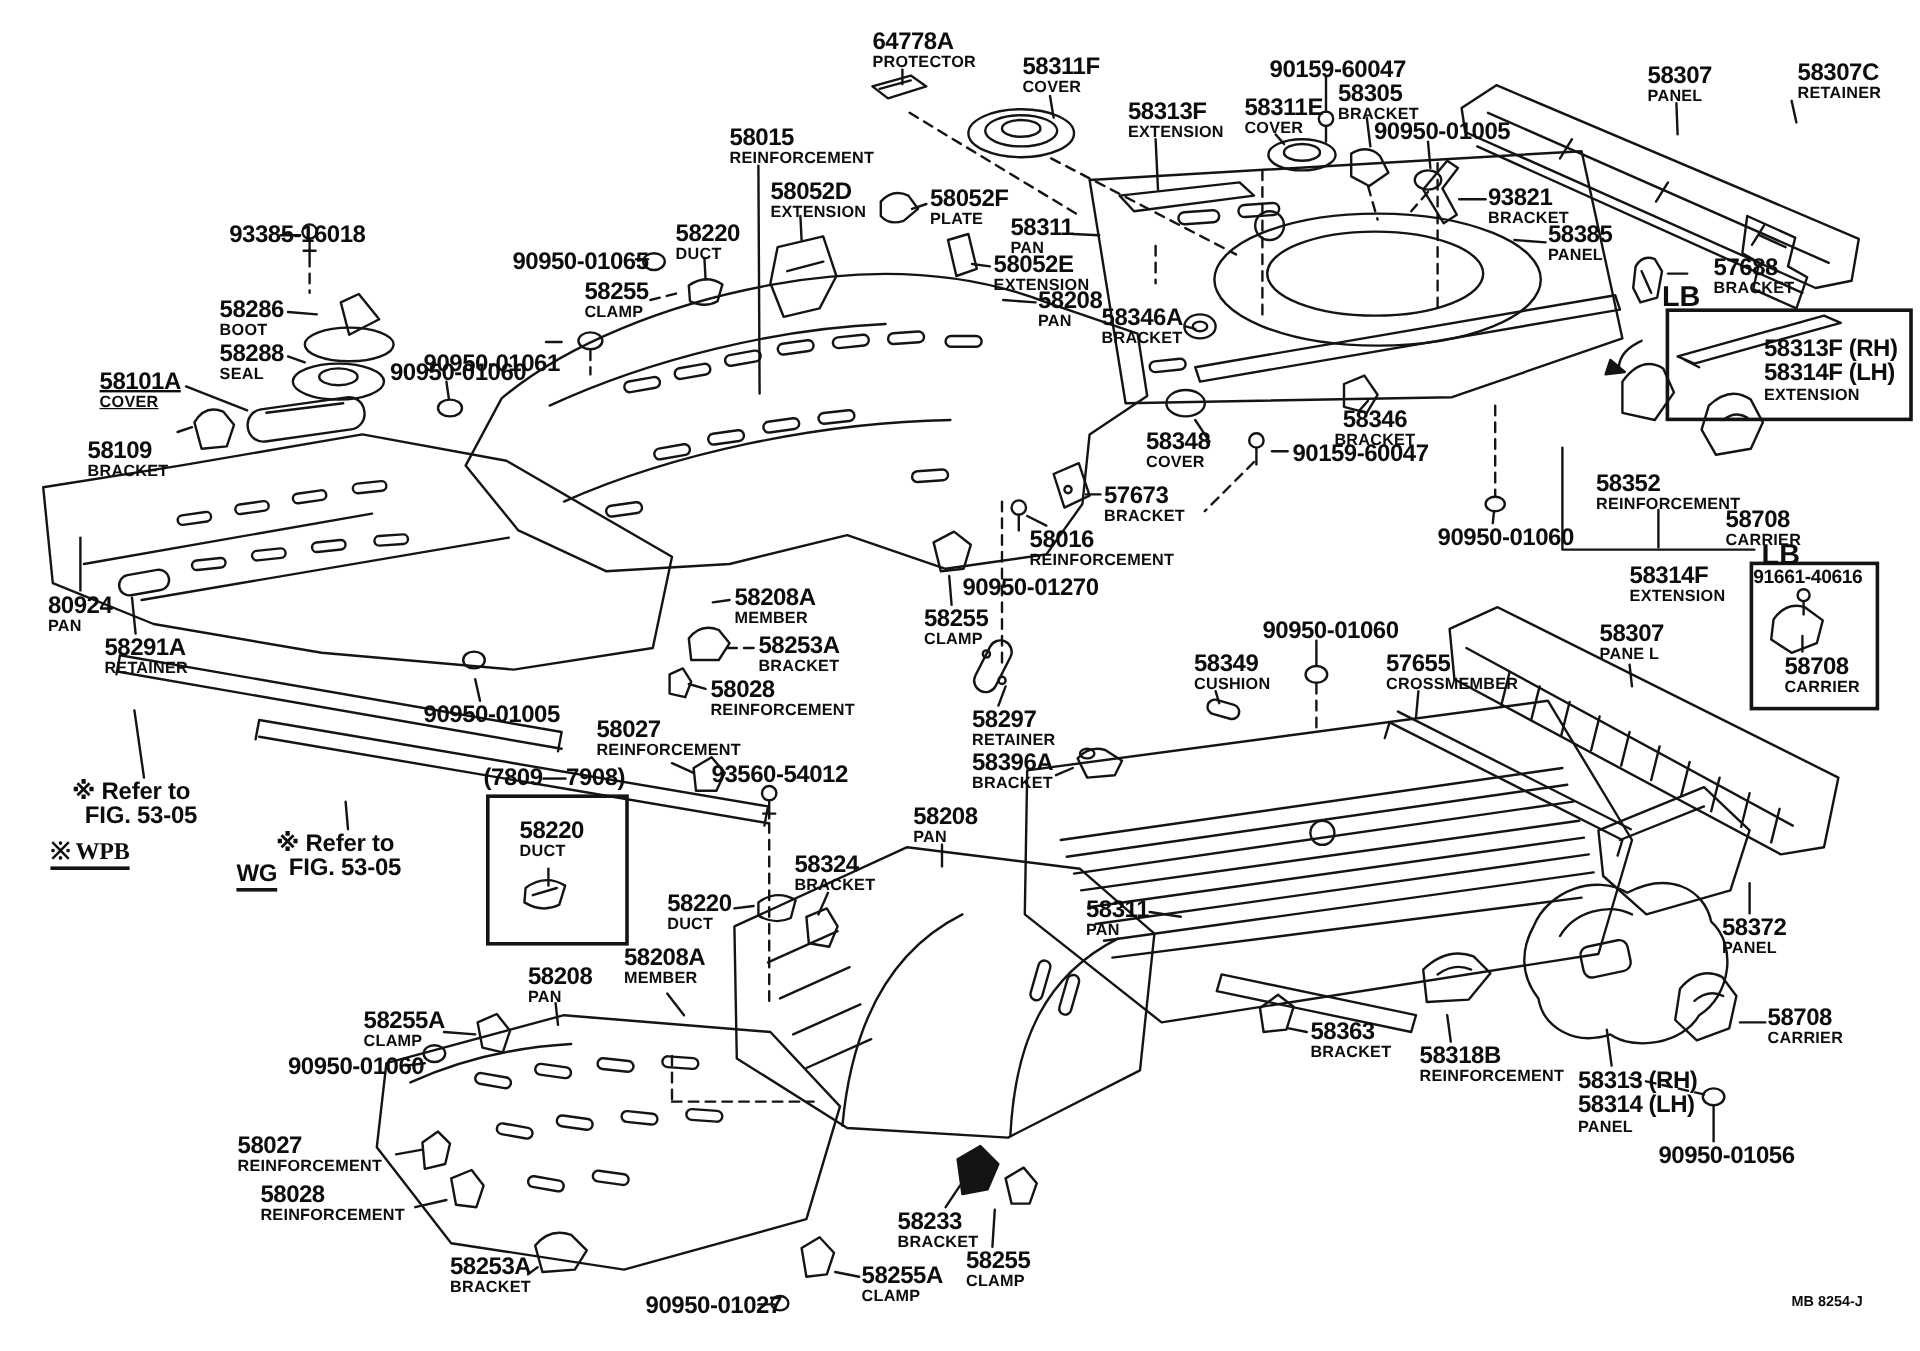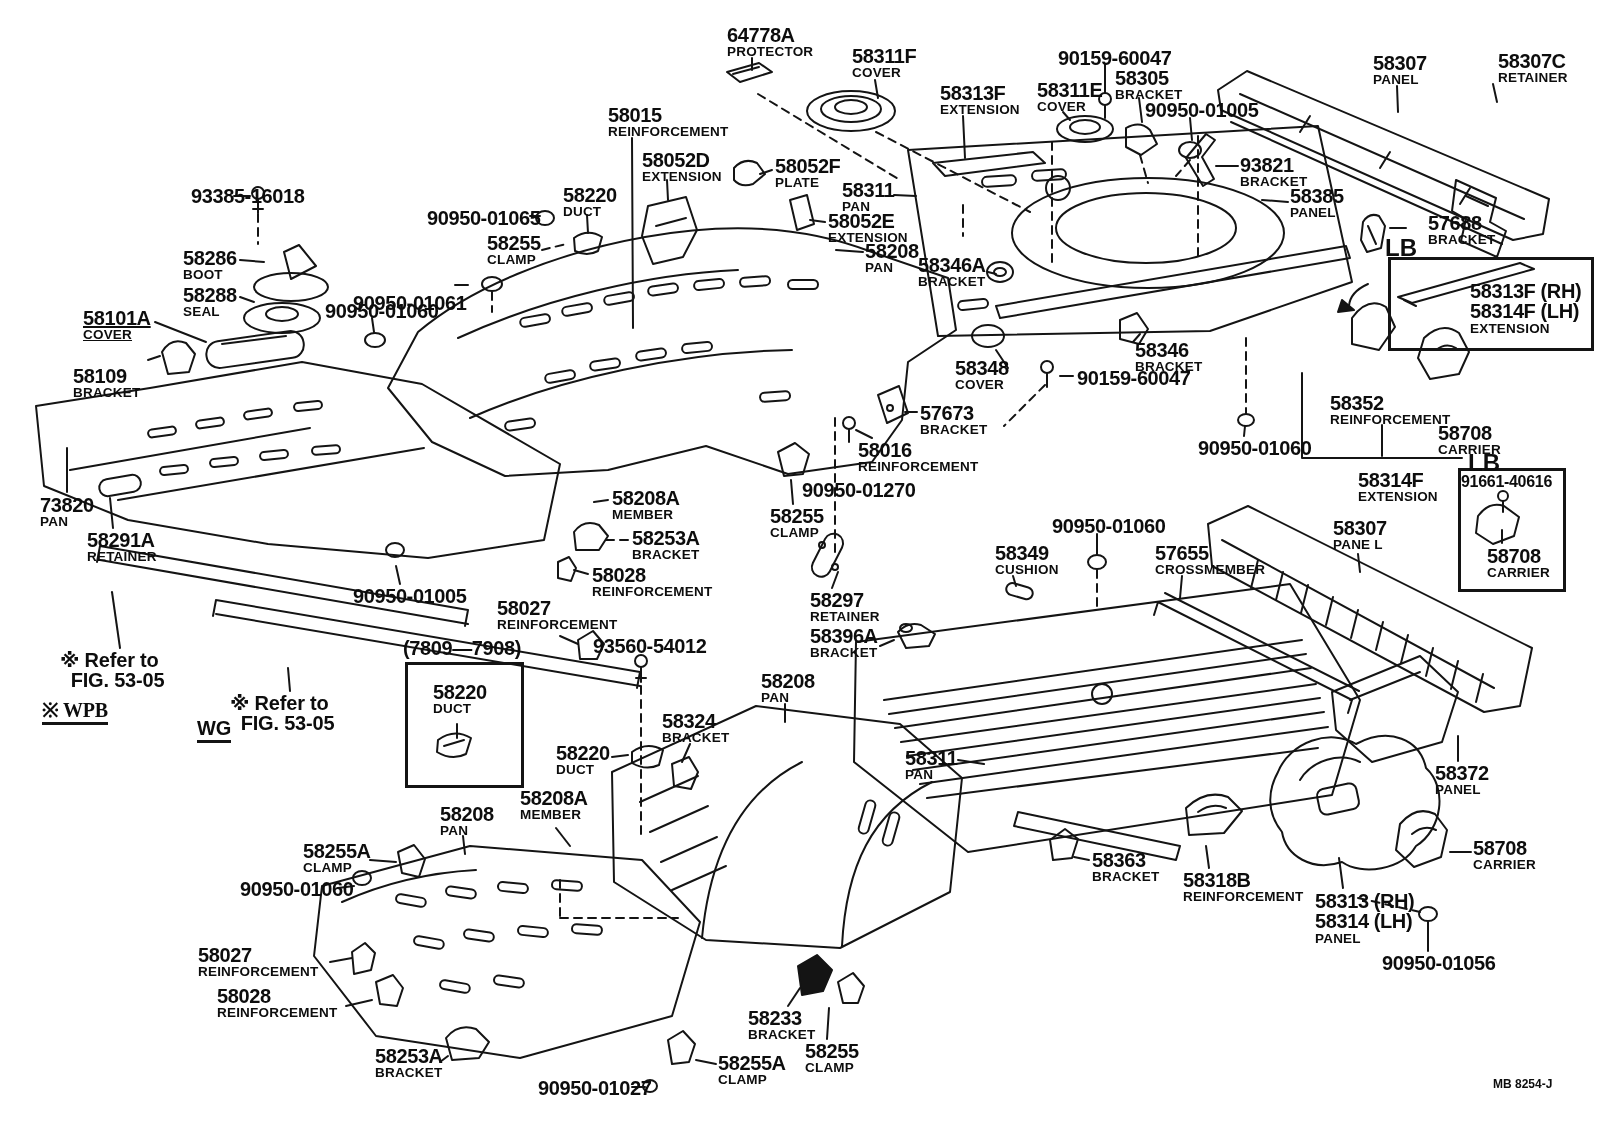--- a/index.html
+++ b/index.html
@@ -427,21 +427,21 @@
       <span class="ln sm">COVER</span>
     </div>
     <div class="label" style="left: 73px; top: 346px; margin-top: 20px;">
       <span class="ln lg">58109</span>
       <span class="ln sm">BRACKET</span>
     </div>
     <div class="label" style="left: 955px; top: 358px;">
       <span class="ln lg">58348</span>
       <span class="ln sm">COVER</span>
     </div>
-    <div class="label" style="left: 1135px; top: 340px;">
+    <div class="label" style="left: 1112px; top: 340px; text-align: center;">
       <span class="ln lg">58346</span>
       <span class="ln sm">BRACKET</span>
     </div>
     <div class="label" style="left: 1077px; top: 368px;">
       <span class="ln lg">90159-60047</span>
     </div>
     <div class="label" style="left: 920px; top: 403px;">
       <span class="ln lg">57673</span>
       <span class="ln sm">BRACKET</span>
     </div>
@@ -473,21 +473,21 @@
       <span class="ln sm">REINFORCEMENT</span>
     </div>
     <div class="label" style="left: 497px; top: 598px;">
       <span class="ln lg">58027</span>
       <span class="ln sm">REINFORCEMENT</span>
     </div>
     <div class="label" style="left: 353px; top: 586px;">
       <span class="ln lg">90950-01005</span>
     </div>
     <div class="label" style="left: 40px; top: 495px;">
-      <span class="ln lg">73820</span>
+      <span class="ln lg">80924</span>
       <span class="ln sm">PAN</span>
     </div>
     <div class="label" style="left: 87px; top: 530px;">
       <span class="ln lg">58291A</span>
       <span class="ln sm">RETAINER</span>
     </div>
     <div class="label" style="left: 1330px; top: 393px;">
       <span class="ln lg">58352</span>
       <span class="ln sm">REINFORCEMENT</span>
     </div>

